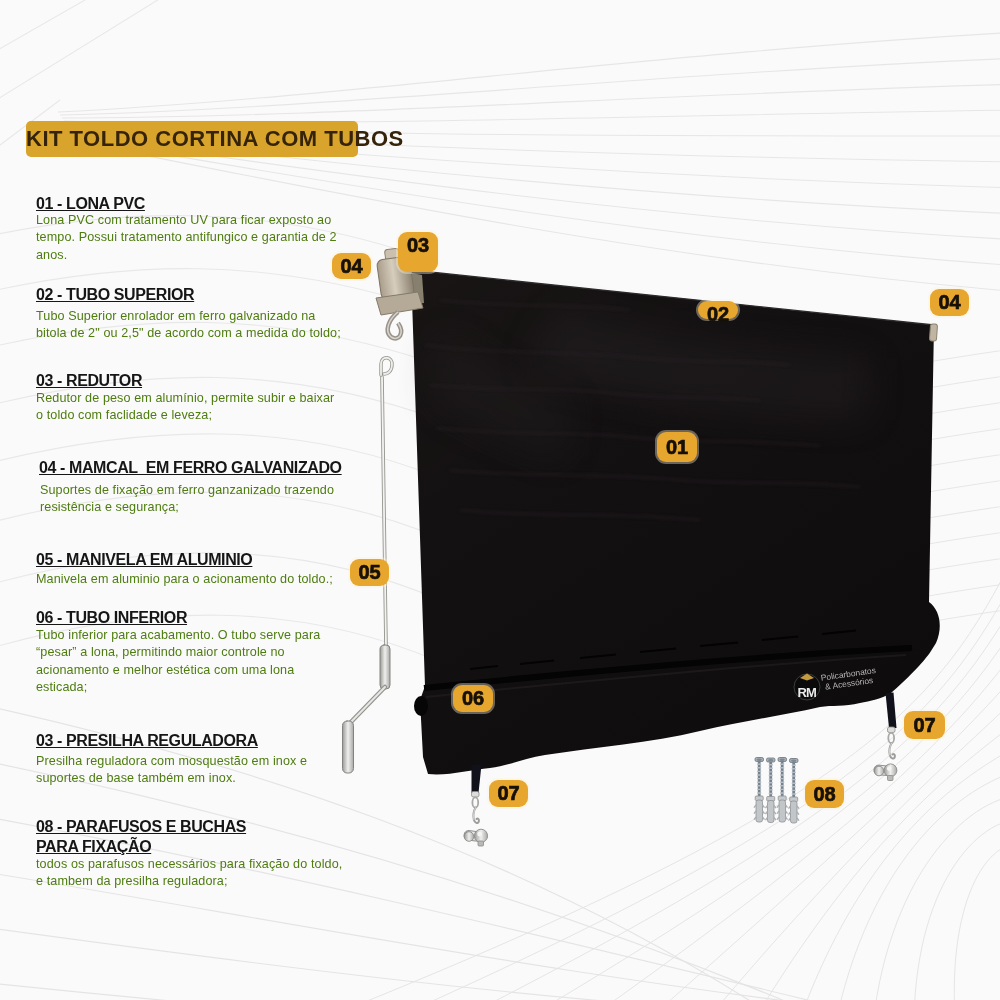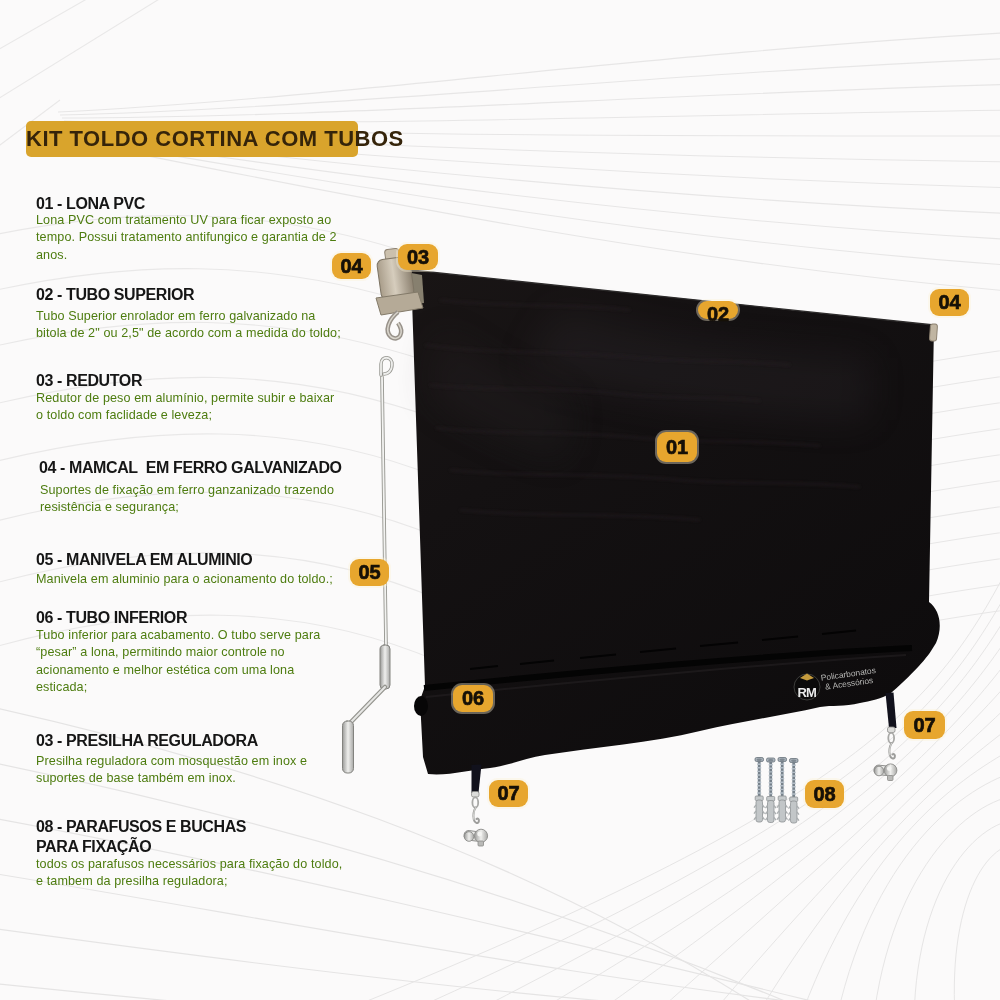--- a/index.html
+++ b/index.html
@@ -4,21 +4,21 @@
 <style>
   html,body{margin:0;padding:0;}
   body{width:1000px;height:1000px;position:relative;overflow:hidden;
        background:#fbfafa;font-family:"Liberation Sans",sans-serif;}
   #bg,#art{position:absolute;left:0;top:0;width:1000px;height:1000px;}
   .title{position:absolute;left:26px;top:121px;width:332px;height:36px;
          background:#d9a42c;border-radius:5px;color:#35240a;
          font-size:22px;font-weight:bold;letter-spacing:0.5px;
          line-height:36px;text-align:left;white-space:nowrap;}
   .h{position:absolute;left:36px;font-weight:bold;font-size:16px;
-     letter-spacing:-0.4px;color:#161616;white-space:nowrap;line-height:20px;}
+     letter-spacing:-0.4px;color:#161616;white-space:nowrap;line-height:20px;text-decoration:underline;}
   .b{position:absolute;left:36px;font-size:12.6px;color:#4d7c0f;
      line-height:17.4px;letter-spacing:0.1px;white-space:nowrap;}
   .tag{position:absolute;background:#e7a62e;border-radius:9px;color:#161007;
        font-weight:bold;font-size:20px;text-align:center;
        box-shadow:0 0 0 2px rgba(252,243,214,.38);
        -webkit-text-stroke:0.7px #161007;}
 </style>
 </head>
 <body>
 <svg id="bg" viewBox="0 0 1000 1000">
@@ -226,21 +226,21 @@
     <circle cx="807" cy="687" r="13" fill="#0b0a0a" stroke="#3c3c3a" stroke-width="1"></circle>
     <polygon points="800,678 807,673.5 814,678 807,680.5" fill="#c49b3e"></polygon>
     <text x="797.5" y="696.5" font-family="Liberation Sans" font-size="13" font-weight="bold" fill="#ececec" letter-spacing="-0.8">RM</text>
     <g transform="rotate(-8 823 686)" fill="#b9b9b7" font-family="Liberation Sans">
       <text x="822" y="680.5" font-size="8.4">Policarbonatos</text>
       <text x="825" y="690" font-size="8.4">&amp; Acessórios</text>
     </g>
   </g>
 </svg>
 
-<div class="tag" style="left:398px;top:244px;width:40px;height:26px;line-height:26px">03</div>
+<div class="tag" style="left:398px;top:232px;width:40px;height:40px;line-height:26px">03</div>
 <div class="tag" style="left:332px;top:253px;width:39px;height:26px;line-height:26px">04</div>
 <div class="tag" style="left:698px;top:301px;width:40px;height:18px;line-height:26px">02</div>
 <div class="tag" style="left:930px;top:289px;width:39px;height:27px;line-height:27px">04</div>
 <div class="tag" style="left:657px;top:432px;width:40px;height:30px;line-height:30px">01</div>
 <div class="tag" style="left:350px;top:559px;width:39px;height:27px;line-height:27px">05</div>
 <div class="tag" style="left:453px;top:685px;width:40px;height:27px;line-height:27px">06</div>
 <div class="tag" style="left:489px;top:780px;width:39px;height:27px;line-height:27px">07</div>
 <div class="tag" style="left:904px;top:711px;width:41px;height:28px;line-height:28px">07</div>
 <div class="tag" style="left:805px;top:780px;width:39px;height:28px;line-height:28px">08</div>
 

